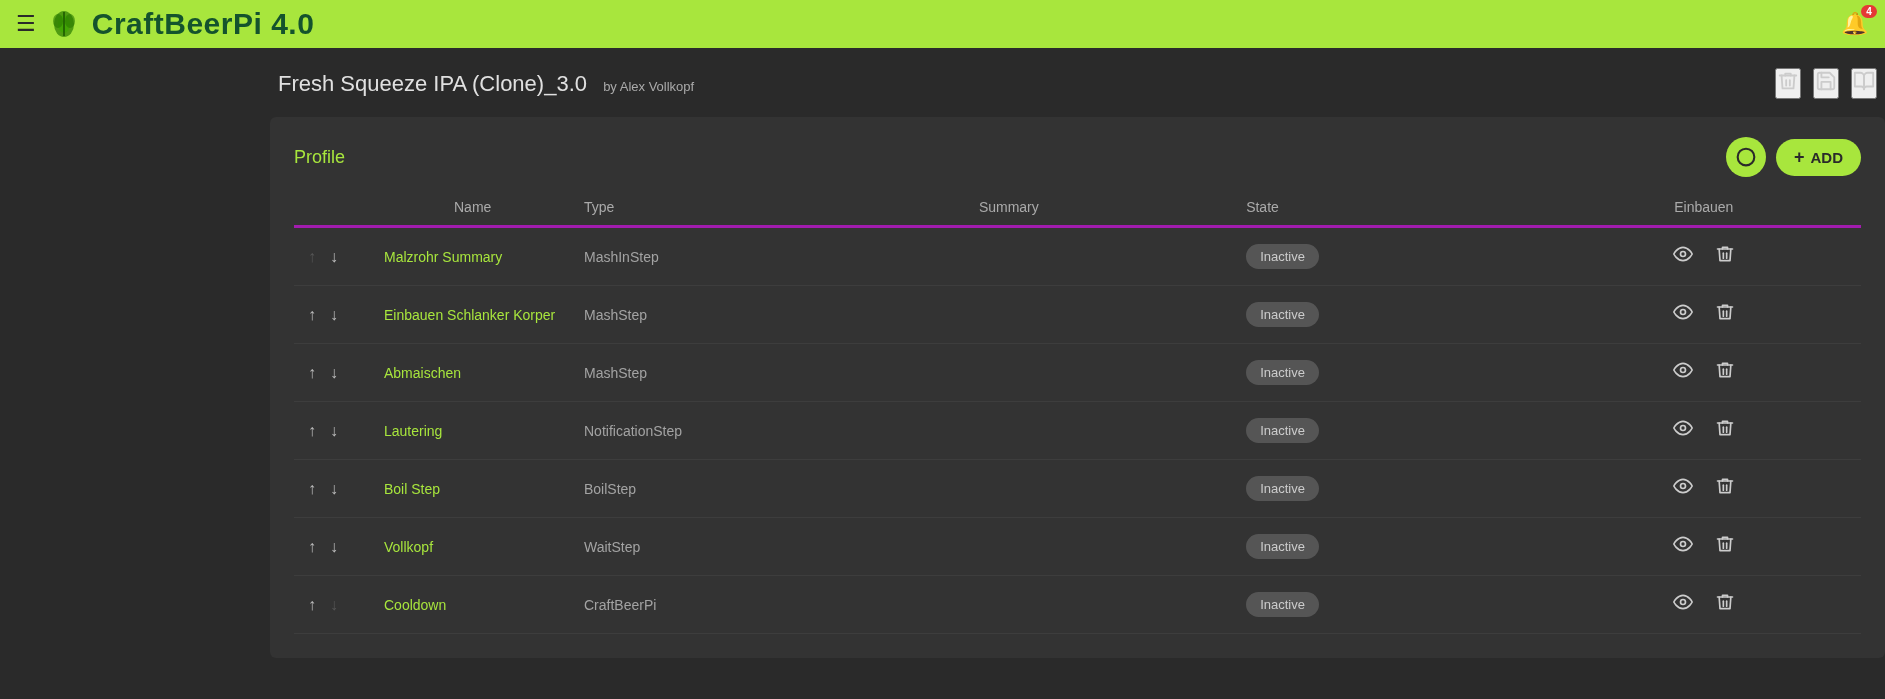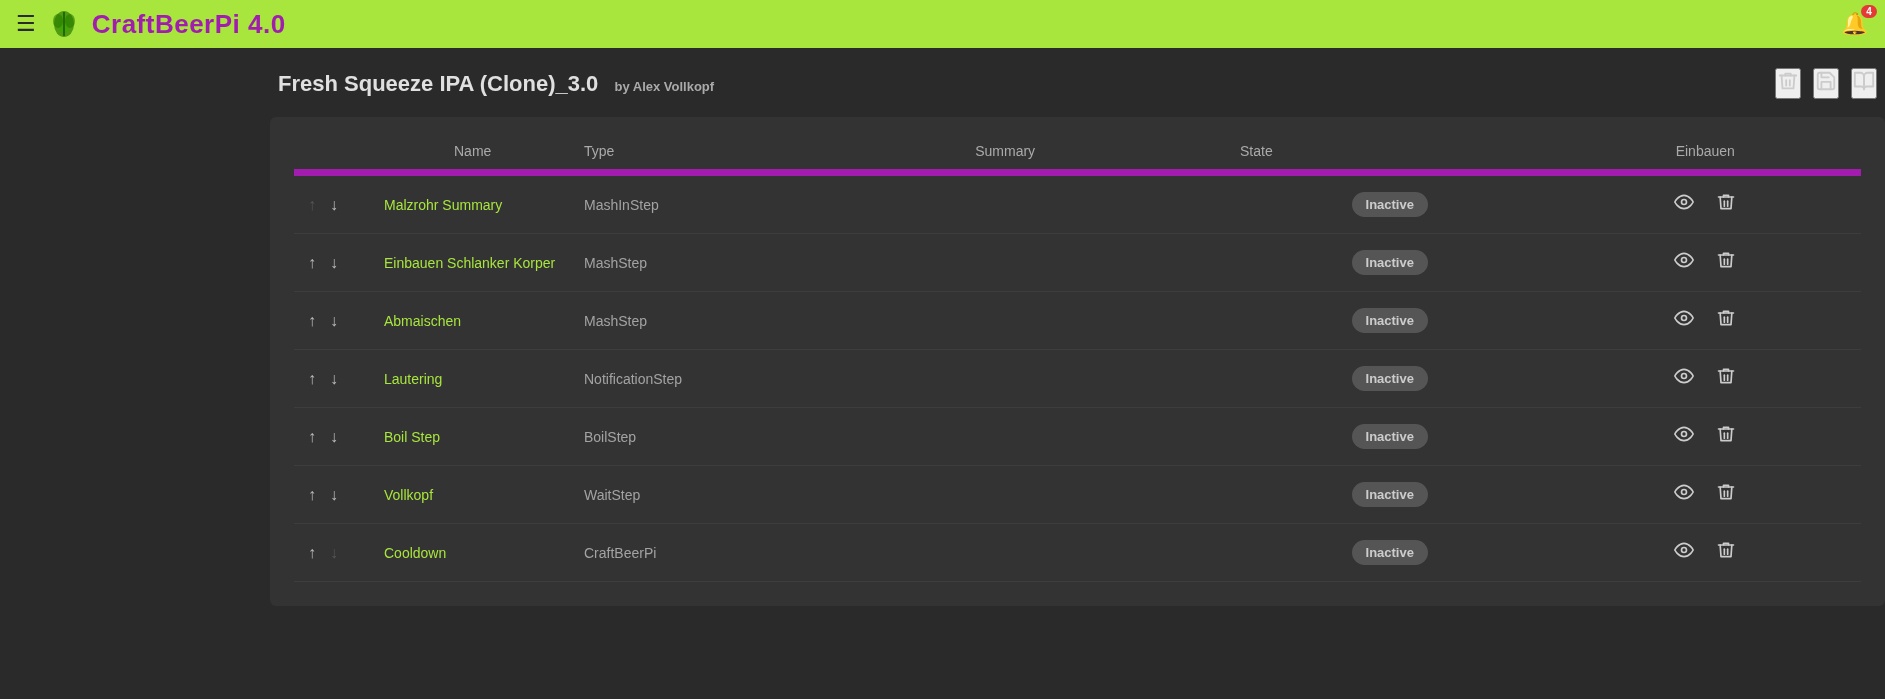--- a/index.html
+++ b/index.html
@@ -14,22 +14,22 @@
     
     .topnav {
       background: #a8e63d;
       height: 48px;
       display: flex;
       align-items: center;
       padding: 0 16px;
       gap: 12px;
     }
     .topnav-title {
-      color: #a21caf;
-      font-size: 26px;
+      color: #14532d;
+      font-size: 30px;
       font-weight: bold;
       letter-spacing: 0.5px;
     }
     .topnav-logo {
       width: 32px;
       height: 32px;
     }
     .topnav-menu-icon {
       color: #2a2a2a;
       font-size: 22px;
@@ -64,21 +64,21 @@
     
     .page-header {
       display: flex;
       align-items: center;
       margin-bottom: 18px;
       padding: 0 8px;
     }
     .page-title {
       font-size: 22px;
       color: #e0e0e0;
-      font-weight: 700;
+      font-weight: 400;
     }
     .page-title-by {
       font-size: 13px;
       color: #aaa;
       margin-left: 10px;
     }
     .page-header-actions {
       margin-left: auto;
       display: flex;
       gap: 12px;
@@ -144,21 +144,21 @@
     .profile-table {
       width: 100%;
       border-collapse: collapse;
     }
     .profile-table th {
       color: #aaa;
       font-weight: 400;
       font-size: 14px;
       padding: 6px 10px 10px 10px;
       text-align: left;
-      border-bottom: 7px solid #a21caf;
+      border-bottom: 3px solid #a21caf;
     }
     .profile-table td {
       padding: 14px 10px;
       font-size: 14px;
       border-bottom: 1px solid #3d3d3d;
       vertical-align: middle;
     }
     .th-name { width: 200px; padding-left: 80px !important; }
     .th-type { text-align: left; }
     .th-summary { text-align: center; }
@@ -175,22 +175,21 @@
     }
     .col-type {
       color: #a3a3a3;
       font-size: 13px;
     }
     .col-summary {
       text-align: center;
       color: #ccc;
     }
     .col-state {
-      text-align: center;
-      font-weight: bold;
+      text-align: left;
     }
     .col-actions {
       text-align: center;
       display: flex;
       align-items: center;
       justify-content: center;
       gap: 10px;
     }
 
     .arrows {
@@ -280,20 +279,35 @@
         
         <svg width="22" height="22" viewBox="0 0 24 24" fill="none" stroke="#ccc" stroke-width="2" stroke-linecap="round" stroke-linejoin="round">
           <path d="M2 3h6a4 4 0 0 1 4 4v14a3 3 0 0 0-3-3H2z"></path>
           <path d="M22 3h-6a4 4 0 0 0-4 4v14a3 3 0 0 1 3-3h7z"></path>
         </svg>
       </button>
     </div>
   </div>
 
   <div class="profile-card">
+    <div class="profile-card-header">
+      <span class="profile-label">Profile</span>
+      <div class="profile-actions">
+        <button class="btn-circle">
+
+          <svg width="20" height="20" viewBox="0 0 24 24" fill="none" stroke="#2a2a2a" stroke-width="2.5">
+            <circle cx="12" cy="12" r="10"></circle>
+          </svg>
+        </button>
+        <button class="btn-add">
+          <span style="font-size:18px; font-weight:700;">+</span>
+          <span>ADD</span>
+        </button>
+      </div>
+    </div>
 
     <table class="profile-table">
       <thead>
         <tr>
           <th class="col-arrows"></th>
           <th class="th-name">Name</th>
           <th class="th-type">Type</th>
           <th class="th-summary">Summary</th>
           <th class="th-state">State</th>
           <th class="th-actions">Einbauen</th>

